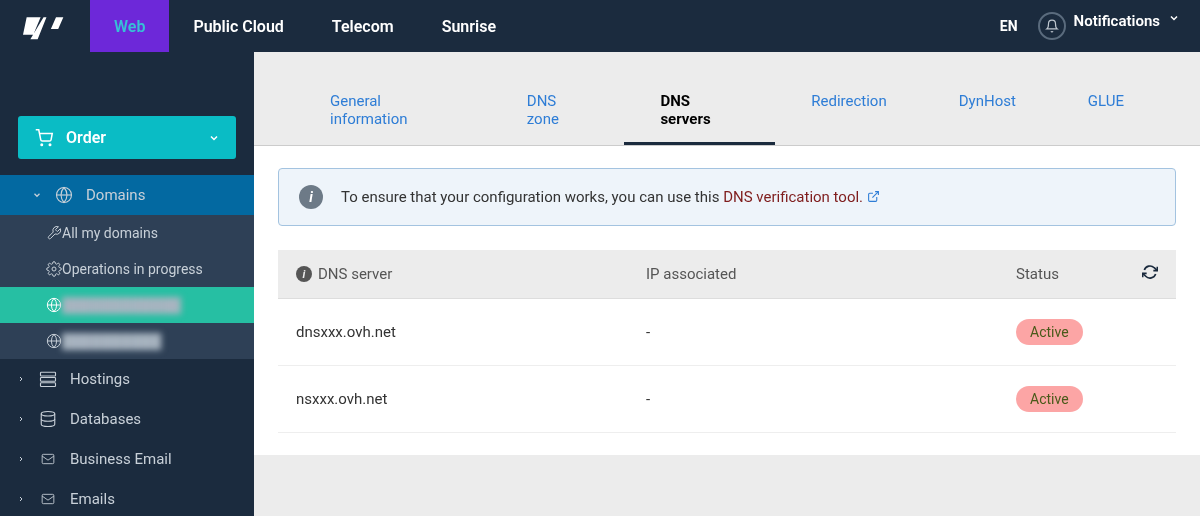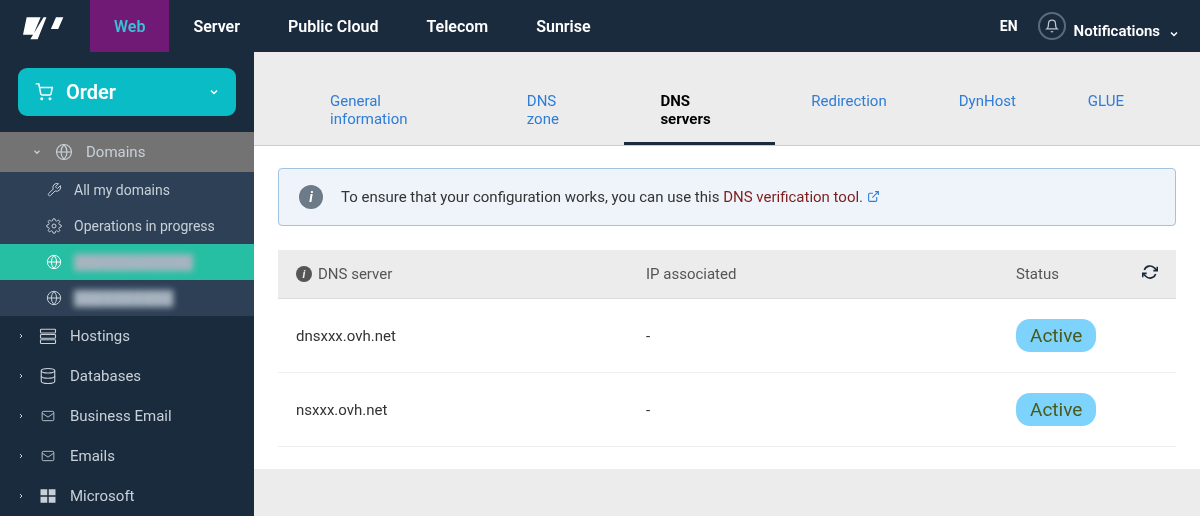--- a/index.html
+++ b/index.html
@@ -2,37 +2,37 @@
 <html><head>
   <meta charset="utf-8">
   <style>
     * { margin: 0; padding: 0; box-sizing: border-box; font-family: -apple-system, BlinkMacSystemFont, "Segoe UI", Roboto, Arial, sans-serif; }
     body { width: 1200px; height: 516px; overflow: hidden; background: #f5f5f5; }
     
     .topbar { height: 52px; background: #1b2b3e; display: flex; align-items: center; color: #fff; }
     .logo { width: 90px; height: 52px; display: flex; align-items: center; justify-content: center; }
     .logo svg { width: 44px; height: 30px; fill: #fff; }
     .nav-item { padding: 0 24px; height: 52px; display: flex; align-items: center; font-size: 16px; font-weight: 600; cursor: pointer; color: #fff; }
-    .nav-item.active { background: #701a75; color: #37c0d6; }
+    .nav-item.active { background: #6d28d9; color: #37c0d6; }
     .nav-spacer { flex: 1; }
     .lang { font-size: 14px; font-weight: 700; margin-right: 20px; cursor: pointer; }
-    .notif { display: flex; align-items: flex-end; gap: 8px; font-size: 15px; font-weight: 600; margin-right: 20px; cursor: pointer; }
+    .notif { display: flex; align-items: flex-start; gap: 8px; font-size: 15px; font-weight: 600; margin-right: 20px; cursor: pointer; }
     .notif-bell { width: 28px; height: 28px; border: 2px solid #5a6b7d; border-radius: 50%; display: flex; align-items: center; justify-content: center; }
     
     .main { display: flex; height: 464px; }
     .sidebar { width: 254px; background: #1b2b3e; color: #c8d0d8; overflow-y: auto; }
     .order-btn-wrap { padding: 16px 18px; }
-    .order-btn { background: #0abcc5; color: #fff; padding: 12px 16px; border-radius: 9px; display: flex; align-items: center; justify-content: space-between; cursor: pointer; font-size: 20px; font-weight: 600; }
+    .order-btn { background: #0abcc5; color: #fff; padding: 12px 16px; border-radius: 3px; display: flex; align-items: center; justify-content: space-between; cursor: pointer; font-size: 16px; font-weight: 600; margin-top: 48px; }
     .order-left { display: flex; align-items: center; gap: 12px; }
     
     .side-section { display: flex; align-items: center; gap: 12px; padding: 11px 16px; cursor: pointer; font-size: 15px; }
-    .side-section.expanded { background: #737373; padding-left: 32px; }
+    .side-section.expanded { background: #0369a1; padding-left: 32px; }
     .chev-side { width: 10px; display: flex; justify-content: center; }
     .side-icon { width: 20px; display: flex; justify-content: center; }
-    .side-sub { display: flex; align-items: center; gap: 12px; padding: 10px 28px 10px 46px; font-size: 14px; background: #2e4056; cursor: pointer; }
+    .side-sub { display: flex; align-items: center; gap: 0; padding: 10px 28px 10px 46px; font-size: 14px; background: #2e4056; cursor: pointer; }
     .side-sub.selected { background: #26bfa3; color: #fff; }
     .blur-text { filter: blur(3px); color: #a8b4c0; user-select: none; }
     
     .content { flex: 1; background: #ececec; overflow-y: auto; }
     .content-header { padding: 28px 40px 0 40px; }
     .page-title { font-size: 28px; font-weight: 700; color: #b0b0b0; filter: blur(6px); user-select: none; letter-spacing: 2px; margin-bottom: 14px; }
     .expires { font-size: 15px; color: #333; }
     .expires strong { font-weight: 700; }
     .renew-link { color: #2e7dd6; cursor: pointer; margin-left: 4px; }
     
@@ -46,35 +46,34 @@
     .info-link { color: #7f1d1d; cursor: pointer; }
     
     .table-header { display: flex; background: #ececec; padding: 14px 18px; border-bottom: 1px solid #ddd; font-size: 15px; color: #555; align-items: center; }
     .col-dns { flex: 0 0 310px; display: flex; align-items: center; gap: 6px; }
     .col-ip { flex: 0 0 370px; margin-left: 40px; }
     .col-status { flex: 0 0 100px; }
     .col-refresh { flex: 1; display: flex; justify-content: flex-end; }
     .info-small { width: 16px; height: 16px; border-radius: 50%; background: #555; color: #ececec; display: flex; align-items: center; justify-content: center; font-size: 11px; font-weight: 700; font-style: italic; }
     
     .table-row { display: flex; padding: 20px 18px; border-bottom: 1px solid #eee; font-size: 15px; color: #333; align-items: center; }
-    .status-badge { background: #7dd3fc; color: #4a5a1a; padding: 5px 14px; border-radius: 14px; font-size: 19px; display: inline-block; }
+    .status-badge { background: #fca5a5; color: #4a5a1a; padding: 5px 14px; border-radius: 14px; font-size: 14px; display: inline-block; }
     
     .refresh-icon { cursor: pointer; color: #2e7dd6; }
   </style>
 </head>
 <body>
 
 <div class="topbar">
   <div class="logo">
     <svg viewBox="0 0 60 40">
         <path d="M5 8 L24 8 L14 32 L0 32 Z M28 8 L55 8 L48 24 L38 24 L45 8 L32 8 L20 38 L10 38 Z" fill="#fff"></path>
       </svg>
   </div>
   <div class="nav-item active">Web</div>
-  <div class="nav-item">Server</div>
   <div class="nav-item">Public Cloud</div>
   <div class="nav-item">Telecom</div>
   <div class="nav-item">Sunrise</div>
   <div class="nav-spacer"></div>
   <div class="lang">EN</div>
   <div class="notif">
     <div class="notif-bell">
       <svg width="14" height="14" viewBox="0 0 24 24" fill="none" stroke="#c0c8d0" stroke-width="2">
           <path d="M18 8a6 6 0 0 0-12 0c0 7-3 9-3 9h18s-3-2-3-9"></path>
           <path d="M13.7 21a2 2 0 0 1-3.5 0"></path>

